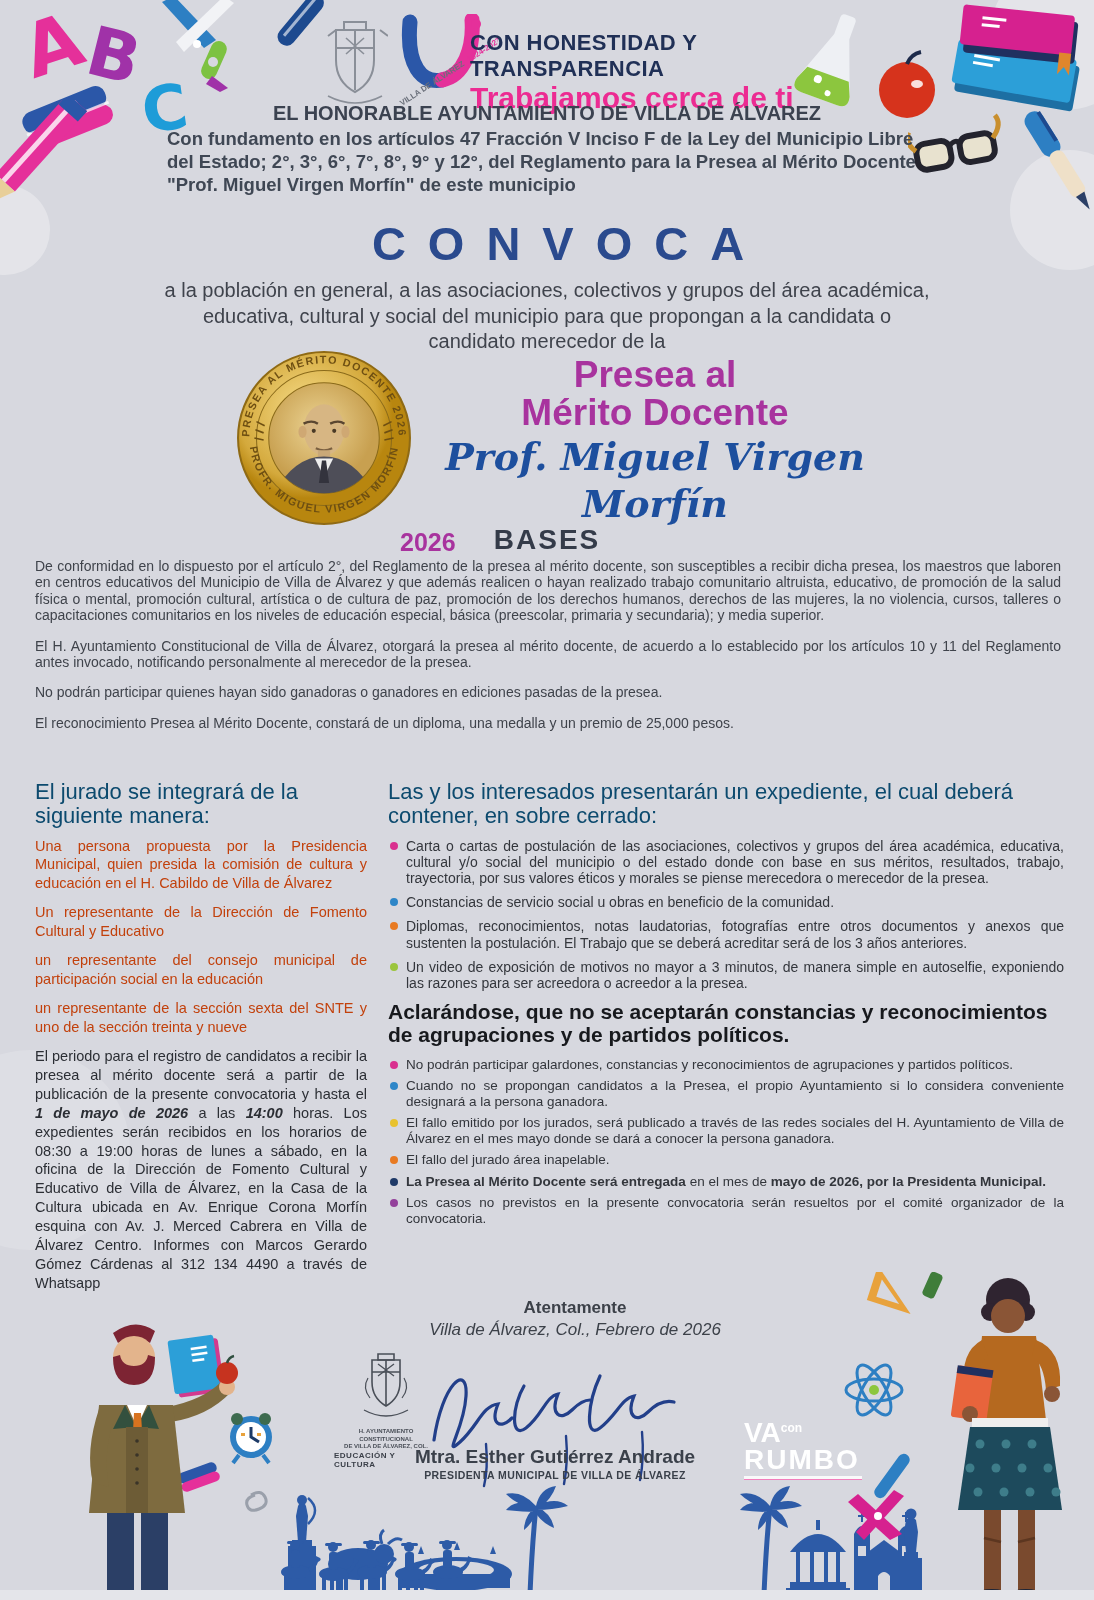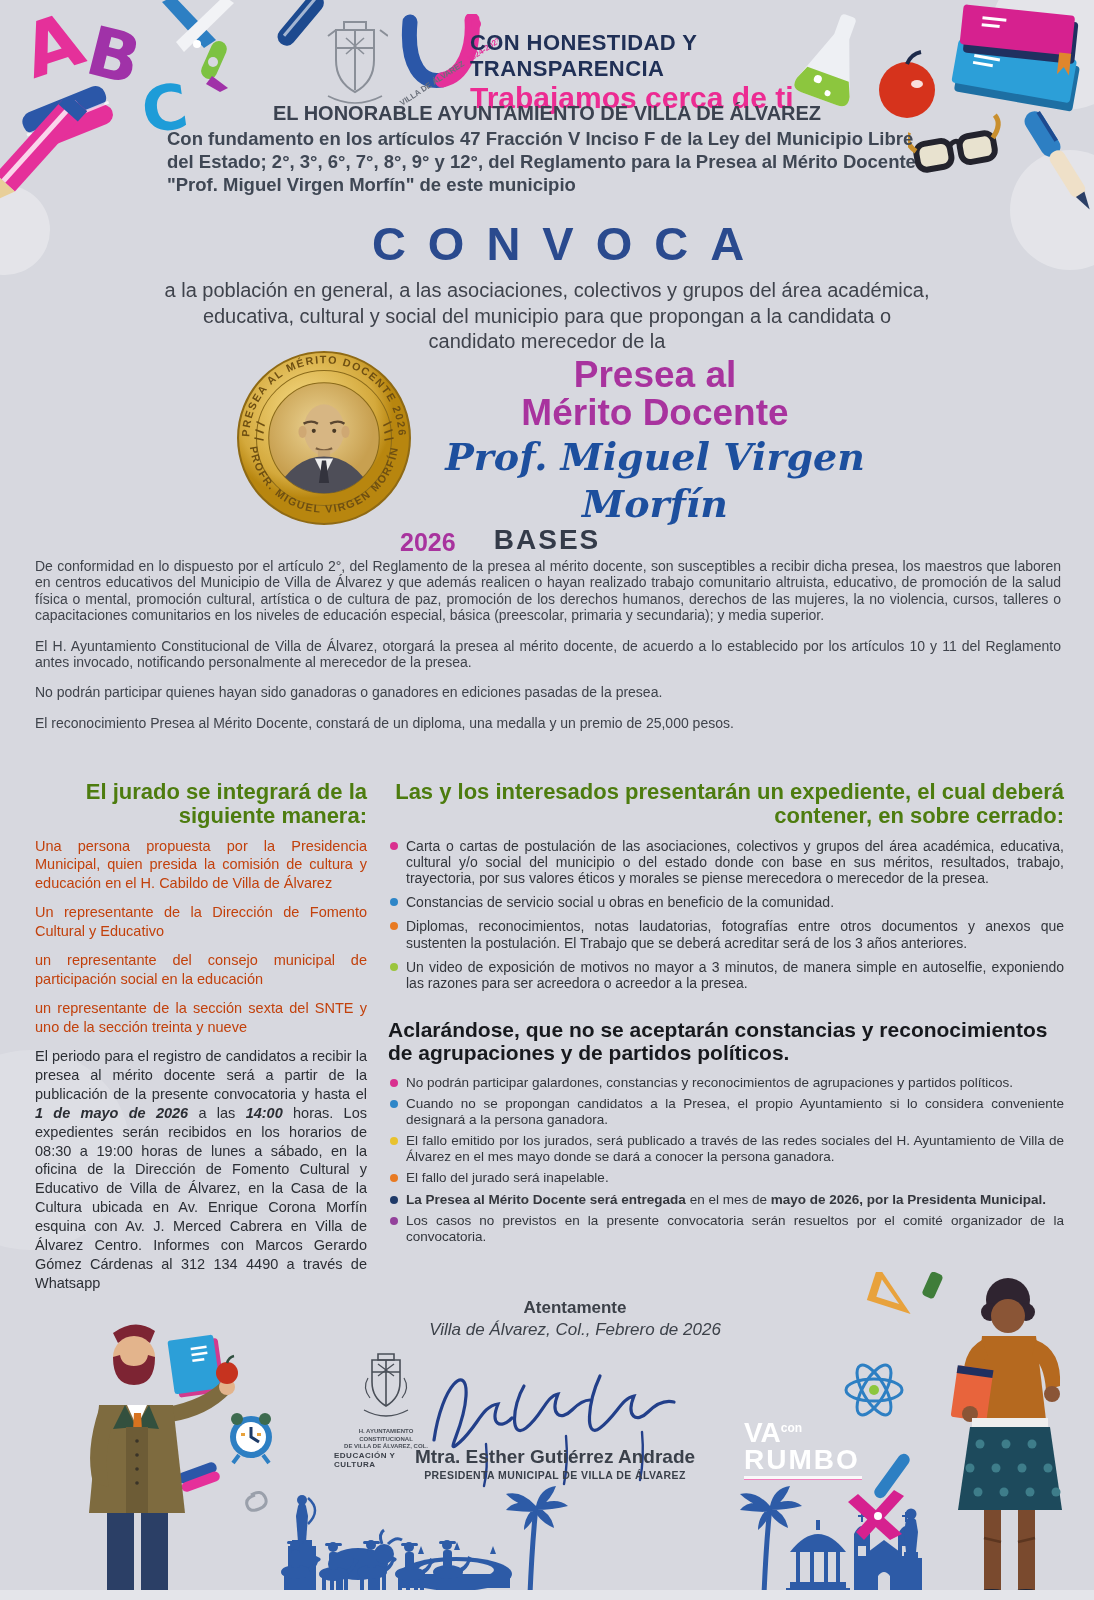--- a/index.html
+++ b/index.html
@@ -14,29 +14,29 @@
   .intro-b{font-size:18.5px;font-weight:700;color:#3f4754;line-height:1.25;margin-top:2px;}
   .convoca{font-size:47px;font-weight:800;color:#2a4a8e;letter-spacing:22px;text-align:center;padding-left:22px;}
   .convoca-p{font-size:20px;color:#3f434c;text-align:center;line-height:1.28;font-weight:400;}
   
   .aw-line{font-size:37px;font-weight:800;color:#a8339e;text-align:center;line-height:1.04;}
   .aw-script{font-family:"DejaVu Serif","Liberation Serif",serif;font-style:italic;font-weight:700;font-size:38px;color:#1d4f9e;text-align:center;line-height:1.25;}
   .aw-year{font-size:25px;font-weight:800;color:#a8339e;}
   .bases-t{font-size:28px;font-weight:800;color:#343b49;text-align:center;letter-spacing:2px;}
   .bases-p{font-size:14px;line-height:1.17;color:#3f434b;text-align:justify;margin:0 0 14px 0;}
   
-  .col-h{font-size:22px;font-weight:700;color:#4d7c0f;line-height:1.08;text-align:right;}
+  .col-h{font-size:22px;font-weight:400;color:#0c4a6e;line-height:1.08;}
   .jury-item{font-size:14.5px;line-height:1.28;color:#c2410c;text-align:justify;margin:0 0 11px 0;}
   .period{font-size:14.5px;line-height:1.3;color:#2b2e34;text-align:justify;margin-top:6px;}
   .period b{font-style:italic;}
   ul.blist{list-style:none;margin:10px 0 0 0;padding:0;}
   ul.blist li{position:relative;padding-left:18px;margin-bottom:8px;font-size:14px;line-height:1.16;color:#33363c;text-align:justify;}
   ul.blist2 li{font-size:13.5px;margin-bottom:6px;line-height:1.15;}
   .dot{position:absolute;left:2px;top:4px;width:8px;height:8px;border-radius:50%;}
-  .aclar-h{font-size:21px;font-weight:800;color:#17191d;line-height:1.08;margin-top:28px;}
+  .aclar-h{font-size:21px;font-weight:800;color:#17191d;line-height:1.08;margin-top:10px;}
   
   .atent{font-size:17px;font-weight:700;color:#3c4149;text-align:center;}
   .place{font-size:17px;font-style:italic;color:#3c4149;text-align:center;}
   .sig-name{font-size:19px;font-weight:800;color:#3a404a;text-align:center;}
   .sig-title{font-size:10.5px;font-weight:700;color:#3a404a;text-align:center;letter-spacing:.4px;}
   .seal-txt{font-size:6px;font-weight:700;color:#4a4f58;text-align:center;line-height:1.25;}
   .seal-txt2{font-size:8px;font-weight:800;color:#3a3f48;text-align:left;letter-spacing:.5px;}
   .rumbo1{font-size:28px;font-weight:800;color:#ffffff;line-height:.95;}
   .rumbo1 .con{font-size:12px;font-weight:700;vertical-align:super;}
   .rumbo2{font-size:28px;font-weight:800;color:#ffffff;letter-spacing:2px;line-height:.95;}
@@ -249,21 +249,21 @@
       <li><span class="dot" style="background: rgb(217, 48, 143);"></span><span>Carta o cartas de postulación de las asociaciones, colectivos y grupos del área académica, educativa, cultural y/o social del municipio o del estado donde con base en sus méritos, resultados, trabajo, trayectoria, por sus valores éticos y morales se piense merecedora o merecedor de la presea.</span></li>
       <li><span class="dot" style="background: rgb(46, 134, 200);"></span><span>Constancias de servicio social u obras en beneficio de la comunidad.</span></li>
       <li><span class="dot" style="background: rgb(232, 122, 34);"></span><span>Diplomas, reconocimientos, notas laudatorias, fotografías entre otros documentos y anexos que sustenten la postulación. El Trabajo que se deberá acreditar será de los 3 años anteriores.</span></li>
       <li><span class="dot" style="background: rgb(155, 197, 61);"></span><span>Un video de exposición de motivos no mayor a 3 minutos, de manera simple en autoselfie, exponiendo las razones para ser acreedora o acreedor a la presea.</span></li>
     </ul>
     <div class="aclar-h">Aclarándose, que no se aceptarán constancias y reconocimientos de agrupaciones y de partidos políticos.</div>
     <ul class="blist blist2">
       <li><span class="dot" style="background: rgb(217, 48, 143);"></span><span>No podrán participar galardones, constancias y reconocimientos de agrupaciones y partidos políticos.</span></li>
       <li><span class="dot" style="background: rgb(46, 134, 200);"></span><span>Cuando no se propongan candidatos a la Presea, el propio Ayuntamiento si lo considera conveniente designará a la persona ganadora.</span></li>
       <li><span class="dot" style="background: rgb(232, 194, 46);"></span><span>El fallo emitido por los jurados, será publicado a través de las redes sociales del H. Ayuntamiento de Villa de Álvarez en el mes mayo donde se dará a conocer la persona ganadora.</span></li>
-      <li><span class="dot" style="background: rgb(232, 122, 34);"></span><span>El fallo del jurado será inapelable.</span></li>
+      <li><span class="dot" style="background: rgb(232, 122, 34);"></span><span>El fallo del jurado área inapelable.</span></li>
       <li><span class="dot" style="background: rgb(31, 58, 104);"></span><span><b>La Presea al Mérito Docente será entregada</b><span> en el mes de </span><b>mayo de 2026, por la Presidenta Municipal.</b></span></li>
       <li><span class="dot" style="background: rgb(147, 65, 155);"></span><span>Los casos no previstos en la presente convocatoria serán resueltos por el comité organizador de la convocatoria.</span></li>
     </ul>
   </div>
 
   <div class="abs atent" style="left:300px;top:1298px;width:550px;">Atentamente</div>
   <div class="abs place" style="left:300px;top:1320px;width:550px;">Villa de Álvarez, Col., Febrero de 2026</div>
 
   <div class="abs" style="left:334px;top:1352px;width:104px;">
     <svg width="104" height="72" viewBox="0 0 104 72">

